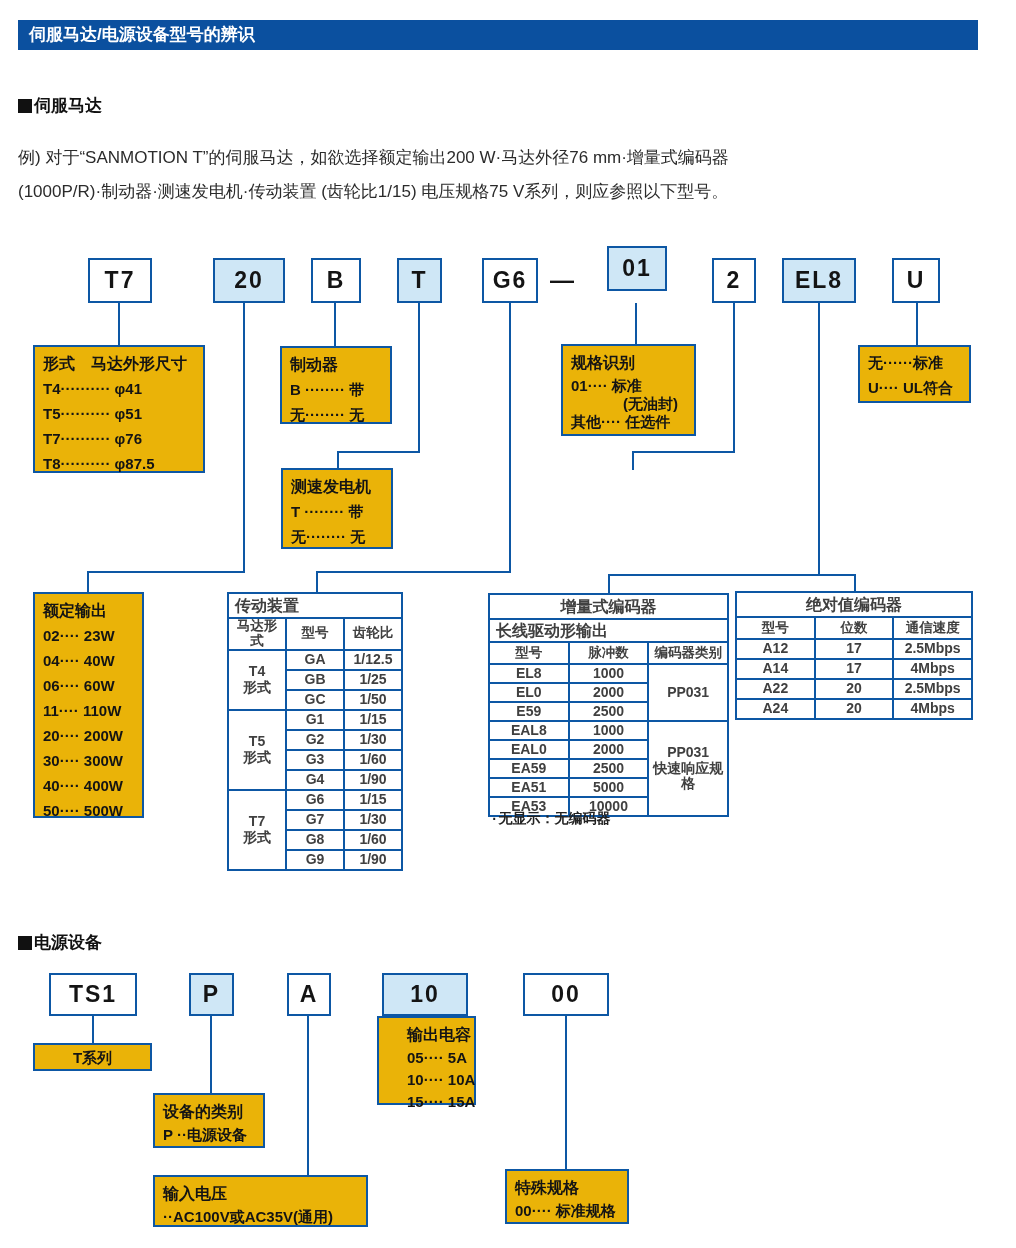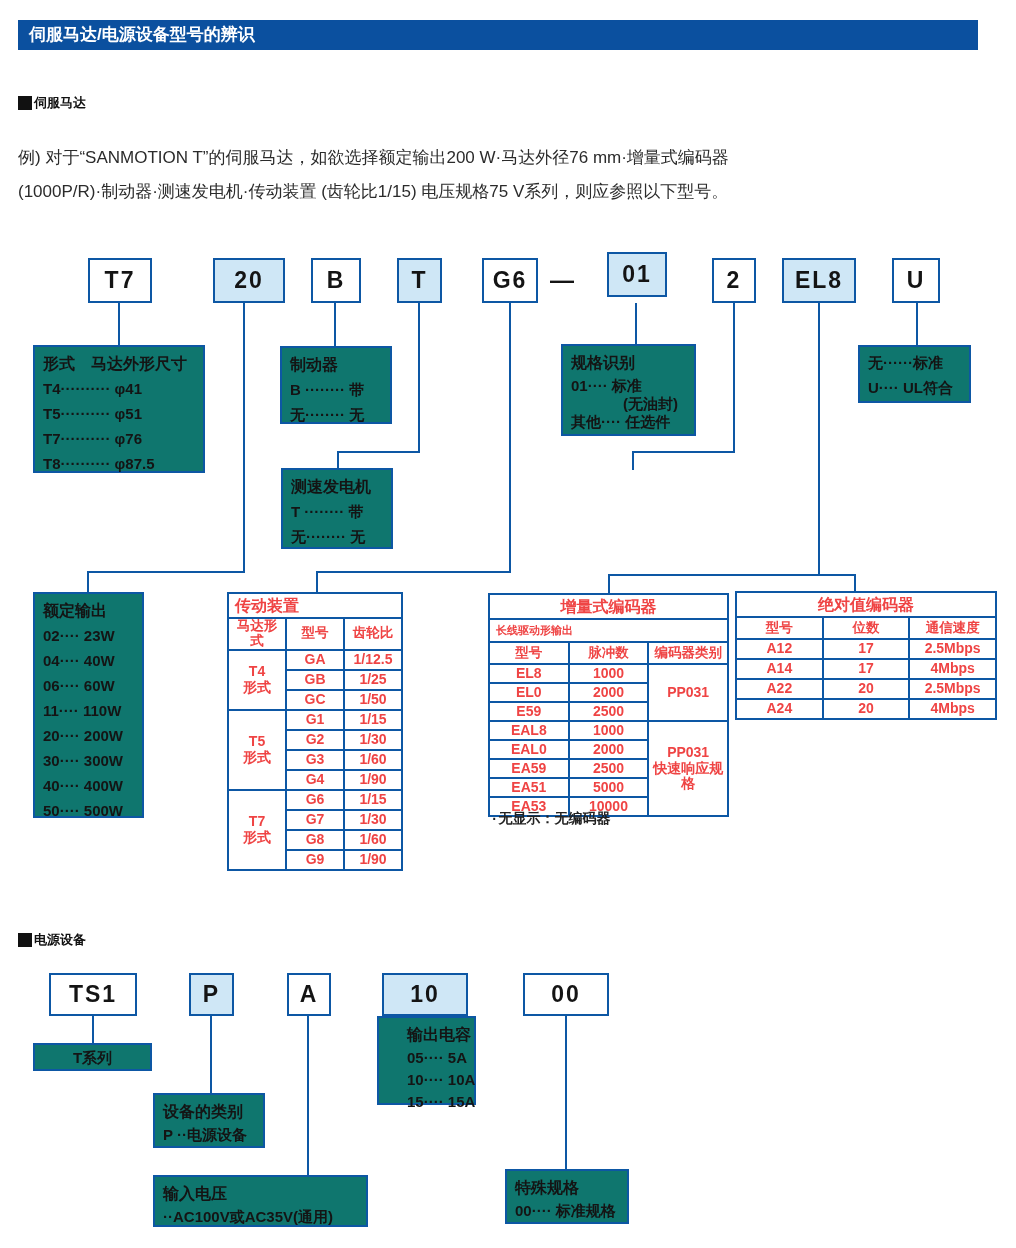--- a/index.html
+++ b/index.html
@@ -1,35 +1,35 @@
 <!DOCTYPE html>
 <html><head>
 <meta charset="utf-8">
 <style>
   html,body{margin:0;padding:0;background:#ffffff;}
   .page{position:relative;width:1016px;height:1248px;background:#fff;
         font-family:"Liberation Sans",sans-serif;color:#1a1a1a;overflow:hidden;}
   .hdrbar{position:absolute;left:18px;top:20px;width:960px;height:30px;background:#0b509f;
           color:#fff;font-size:17px;font-weight:bold;line-height:30px;padding-left:11px;box-sizing:border-box;}
-  .sechead{position:absolute;display:flex;align-items:center;font-size:13px;font-weight:bold;color:#111;}
+  .sechead{position:absolute;display:flex;align-items:center;font-size:17px;font-weight:bold;color:#111;}
   .sq{display:inline-block;width:14px;height:14px;background:#111;margin-right:2px;}
   .intro{position:absolute;left:18px;top:141px;width:960px;font-size:17px;line-height:34px;color:#2b2b2b;}
   .codebox{position:absolute;height:45px;border:2px solid #0d57a4;background:#fff;box-sizing:border-box;
            display:flex;align-items:center;justify-content:center;
            font-size:23px;font-weight:bold;letter-spacing:2px;color:#141414;}
   .codebox.hl{background:#cfe7f6;}
   .dash{position:absolute;font-size:24px;font-weight:bold;color:#141414;text-align:center;}
   .ln{position:absolute;background:#0d57a4;}
-  .nbox{position:absolute;border:2px solid #0d57a4;background:#0f766e;box-sizing:border-box;
+  .nbox{position:absolute;border:2px solid #0d57a4;background:#eab308;box-sizing:border-box;
         padding:4px 8px;color:#141414;}
   .nbox .t{font-size:16px;font-weight:bold;line-height:25px;white-space:nowrap;}
   .nbox .r{font-size:15px;font-weight:bold;line-height:25px;white-space:nowrap;}
   .nbox .small{font-size:15px;font-weight:bold;line-height:13px;padding-left:52px;}
   .center{display:flex;align-items:center;justify-content:center;padding:0;}
-  .dtable{position:absolute;border-collapse:collapse;table-layout:fixed;background:#fff;color:#ef4444;}
+  .dtable{position:absolute;border-collapse:collapse;table-layout:fixed;background:#fff;color:#404040;}
   .dtable td{border:2px solid #0d57a4;text-align:center;font-size:14px;font-weight:bold;
              padding:0 2px;height:18px;line-height:1.1;overflow:hidden;}
   .dtable td.cap{font-size:16px;height:23px;}
   .dtable td.capleft{text-align:left;padding-left:6px;}
   .dtable td.hdr{font-size:13.5px;height:20px;}
   .notetext{position:absolute;font-size:14px;color:#222;white-space:nowrap;}
   .notes{position:absolute;font-size:13px;line-height:21.5px;color:#222;}
   .notes .ind{padding-left:13px;}
 </style>
 </head>
@@ -50,21 +50,21 @@
     <div>例) 对于“SANMOTION T”的伺服马达，如欲选择额定输出200 W·马达外径76 mm·增量式编码器</div>
     <div>(1000P/R)·制动器·测速发电机·传动装置 (齿轮比1/15) 电压规格75 V系列，则应参照以下型号。</div>
   </div>
 
   <div class="codebox" style="left:88px;top:258px;width:64px;">T7</div>
   <div class="codebox hl" style="left:213px;top:258px;width:72px;">20</div>
   <div class="codebox" style="left:311px;top:258px;width:50px;">B</div>
   <div class="codebox hl" style="left:397px;top:258px;width:45px;">T</div>
   <div class="codebox" style="left:482px;top:258px;width:56px;">G6</div>
   <div class="dash" style="left:548px;top:266px;width:28px;">—</div>
-  <div class="codebox hl" style="left:607px;top:252px;width:60px;">01</div>
+  <div class="codebox hl" style="left:607px;top:246px;width:60px;">01</div>
   <div class="codebox" style="left:712px;top:258px;width:44px;">2</div>
   <div class="codebox hl" style="left:782px;top:258px;width:74px;">EL8</div>
   <div class="codebox" style="left:892px;top:258px;width:48px;">U</div>
 
   <i class="ln" style="left:118px;top:303px;width:2px;height:42px;"></i>
   <i class="ln" style="left:243px;top:303px;width:2px;height:270px;"></i>
   <i class="ln" style="left:87px;top:571px;width:158px;height:2px;"></i>
   <i class="ln" style="left:87px;top:571px;width:2px;height:21px;"></i>
   <i class="ln" style="left:334px;top:303px;width:2px;height:43px;"></i>
   <i class="ln" style="left:418px;top:303px;width:2px;height:150px;"></i>
@@ -196,21 +196,21 @@
         </tr>
       </tbody>
   </table>
 
   <table class="dtable" style="left:488px;top:593px;width:241px;">
     <tbody>
         <tr>
           <td class="cap" colspan="3">增量式编码器</td>
         </tr>
         <tr>
-          <td class="cap capleft" colspan="3" style="font-size:11px;height:21px;margin-left:20px;">长线驱动形输出</td>
+          <td class="cap capleft" colspan="3" style="font-size:16px;height:21px;margin-left:20px;">长线驱动形输出</td>
         </tr>
         <tr>
           <td class="hdr" style="width: 56px;">型号</td>
           <td class="hdr" style="width: 60px;">脉冲数</td>
           <td class="hdr" style="width: 117px;">编码器类别</td>
         </tr>
         <tr>
           <td style="height:17px;">EL8</td>
           <td style="height:17px;">1000</td>
           <td rowspan="3">
@@ -245,21 +245,21 @@
           <td style="height:17px;">EA51</td>
           <td style="height:17px;">5000</td>
         </tr>
         <tr>
           <td style="height:17px;">EA53</td>
           <td style="height:17px;">10000</td>
         </tr>
       </tbody>
   </table>
 
-  <table class="dtable" style="left:735px;top:591px;width:262px;padding-left:11px;">
+  <table class="dtable" style="left:735px;top:591px;width:238px;padding-left:11px;">
     <tbody>
         <tr>
           <td class="cap" colspan="3">绝对值编码器</td>
         </tr>
         <tr>
           <td class="hdr" style="width: 54px;">型号</td>
           <td class="hdr" style="width: 60px;">位数</td>
           <td class="hdr" style="width: 116px; border-radius: 11px;">通信速度</td>
         </tr>
         <tr>

